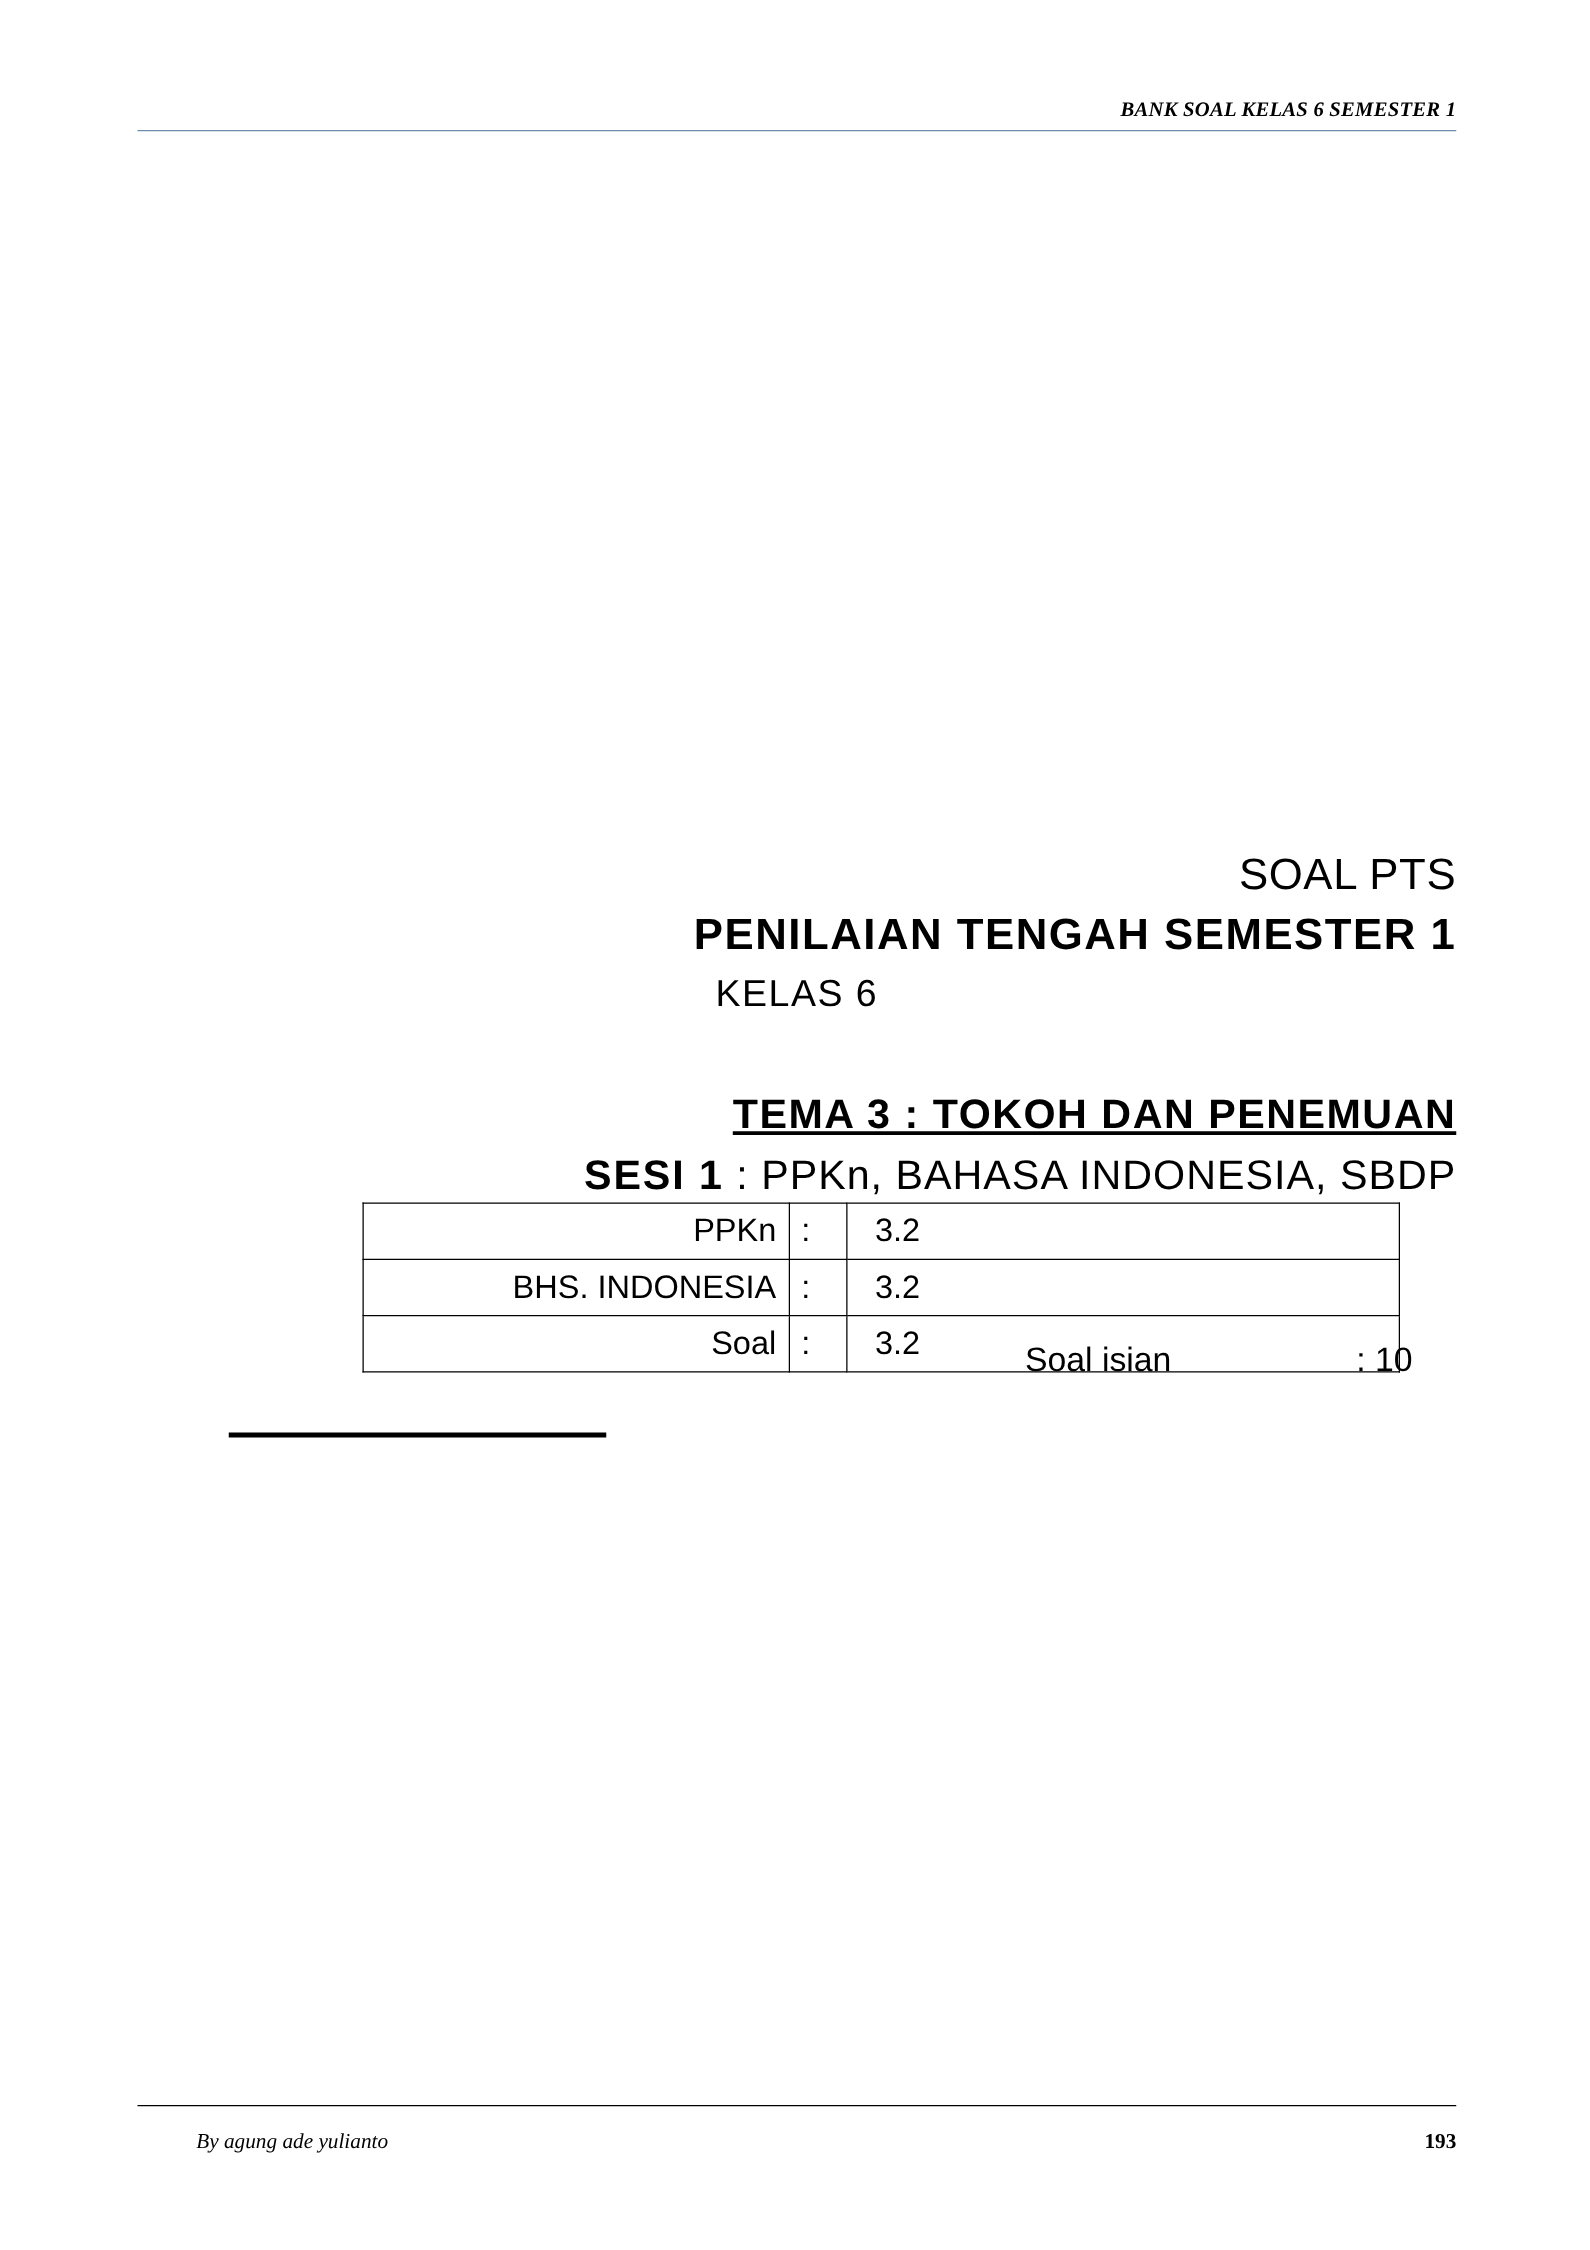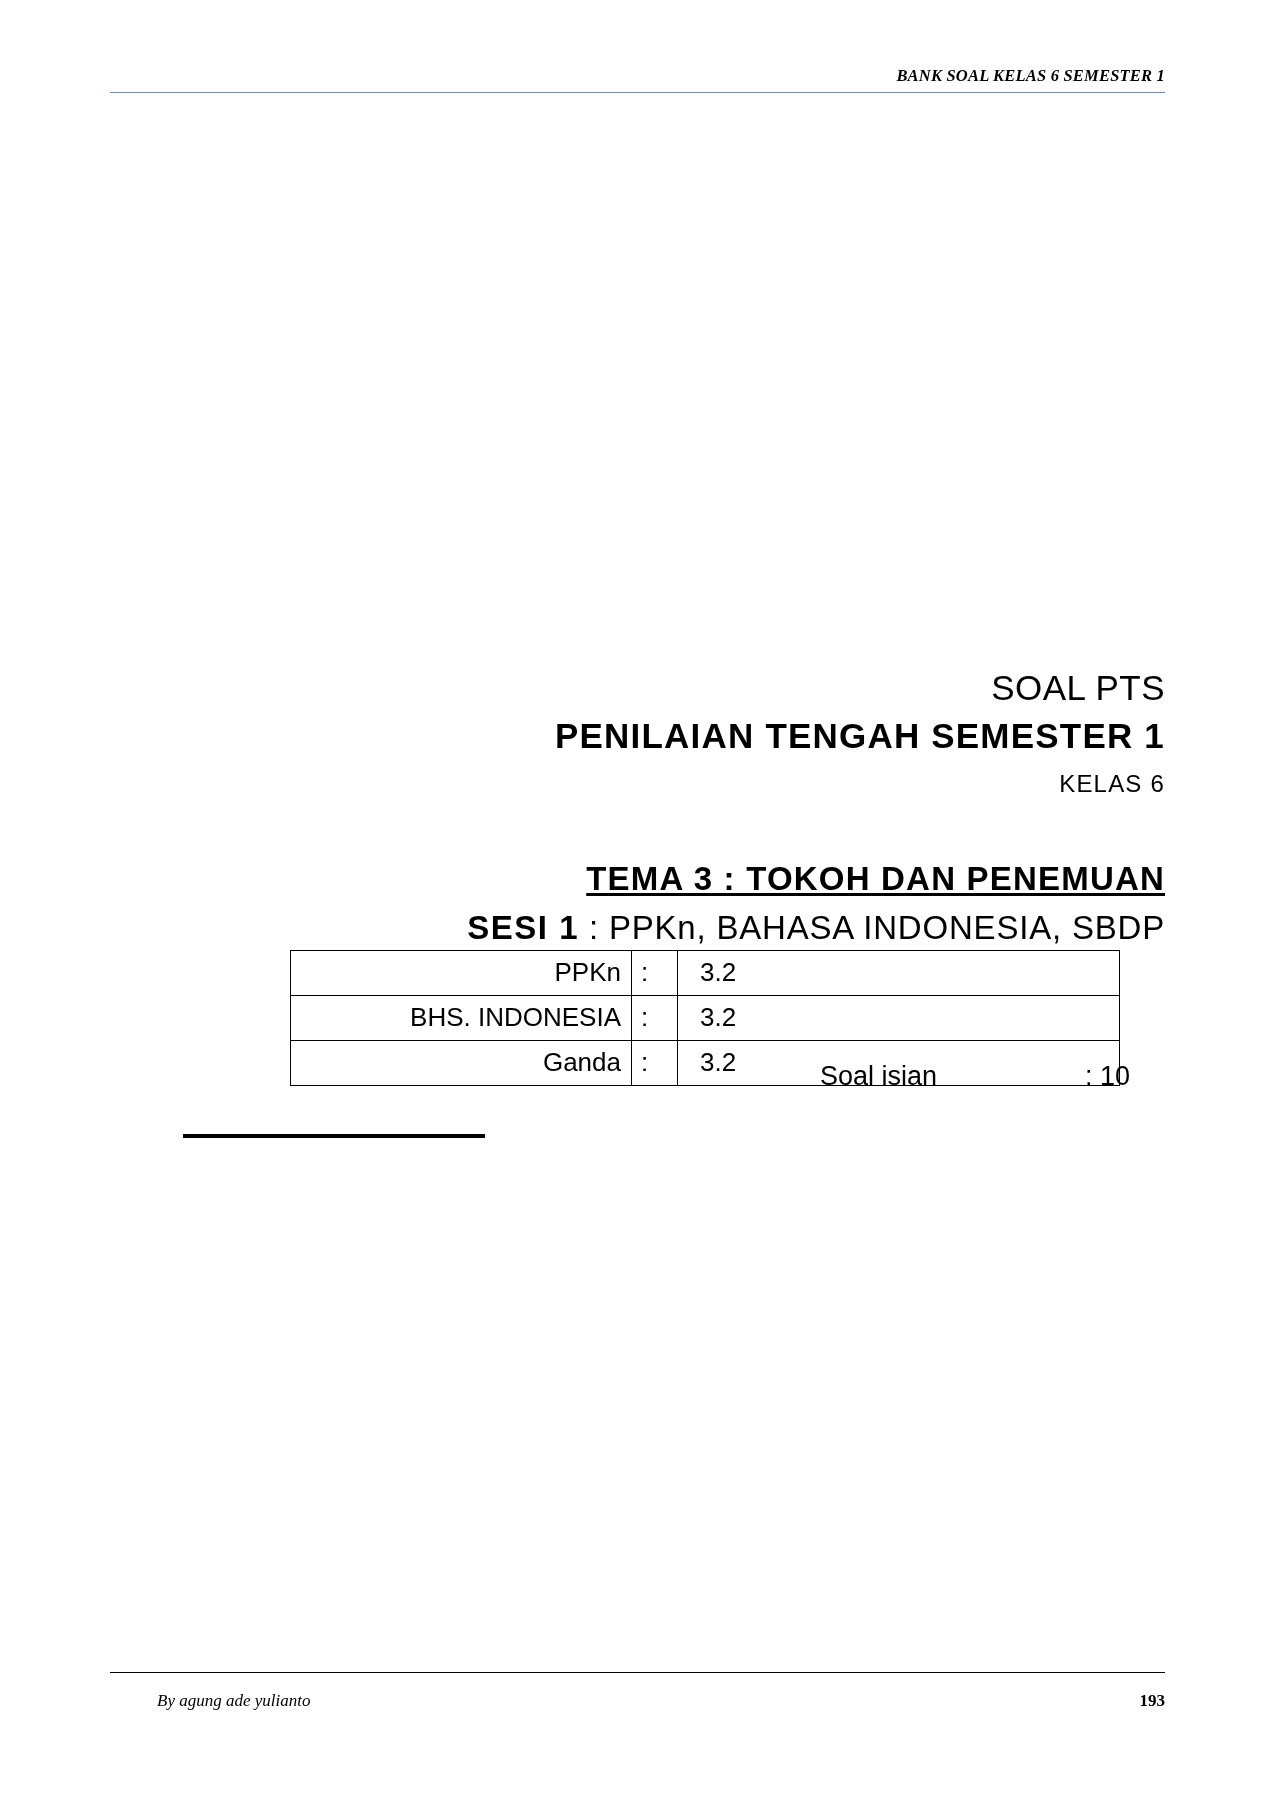--- a/index.html
+++ b/index.html
@@ -11,21 +11,21 @@
     height: 1800px;
     background: #ffffff;
     font-family: "Liberation Sans", sans-serif;
     color: #000000;
     position: relative;
     overflow: hidden;
   }
 
   .page {
     position: absolute;
-    top: 4px;
+    top: 16px;
     left: 0;
     width: 1272px;
     height: 1640px;
   }
 
   
   .header {
     position: absolute;
     top: 62px;
     left: 110px;
@@ -59,23 +59,24 @@
     line-height: 48px;
     letter-spacing: 0.5px;
   }
   .title-line2 {
     font-size: 35px;
     font-weight: bold;
     line-height: 48px;
     letter-spacing: 1.2px;
   }
   .title-line3 {
-    font-size: 24px;
+    font-size: 30px;
     line-height: 48px;
     letter-spacing: 1.2px;
+    text-align: center;
   }
 
   .tema-line {
     position: absolute;
     top: 856px;
     left: 110px;
     width: 1055px;
     text-align: right;
     font-size: 33px;
     font-weight: bold;
@@ -218,21 +219,21 @@
         <td class="sub-name">PPKn</td>
         <td class="sub-colon">:</td>
         <td class="sub-value">3.2</td>
       </tr>
       <tr>
         <td class="sub-name">BHS. INDONESIA</td>
         <td class="sub-colon">:</td>
         <td class="sub-value">3.2</td>
       </tr>
       <tr>
-        <td class="sub-name">Ganda</td>
+        <td class="sub-name">Soal</td>
         <td class="sub-colon">:</td>
         <td class="sub-value">3.2</td>
       </tr>
     </tbody>
   </table>
 
   <div class="counts">
     <div class="counts-row">
       <div class="counts-label">Soal isian</div>
       <div class="counts-value">: 10</div>

